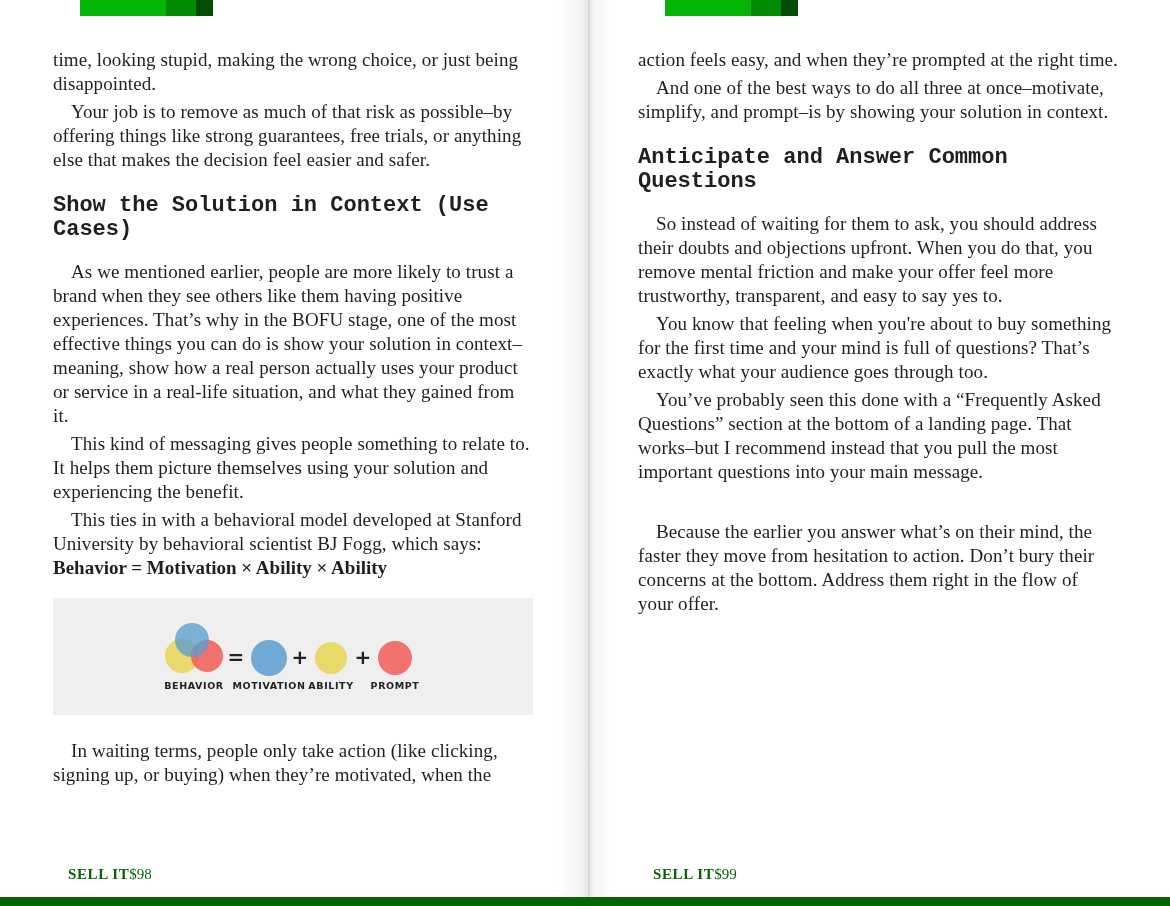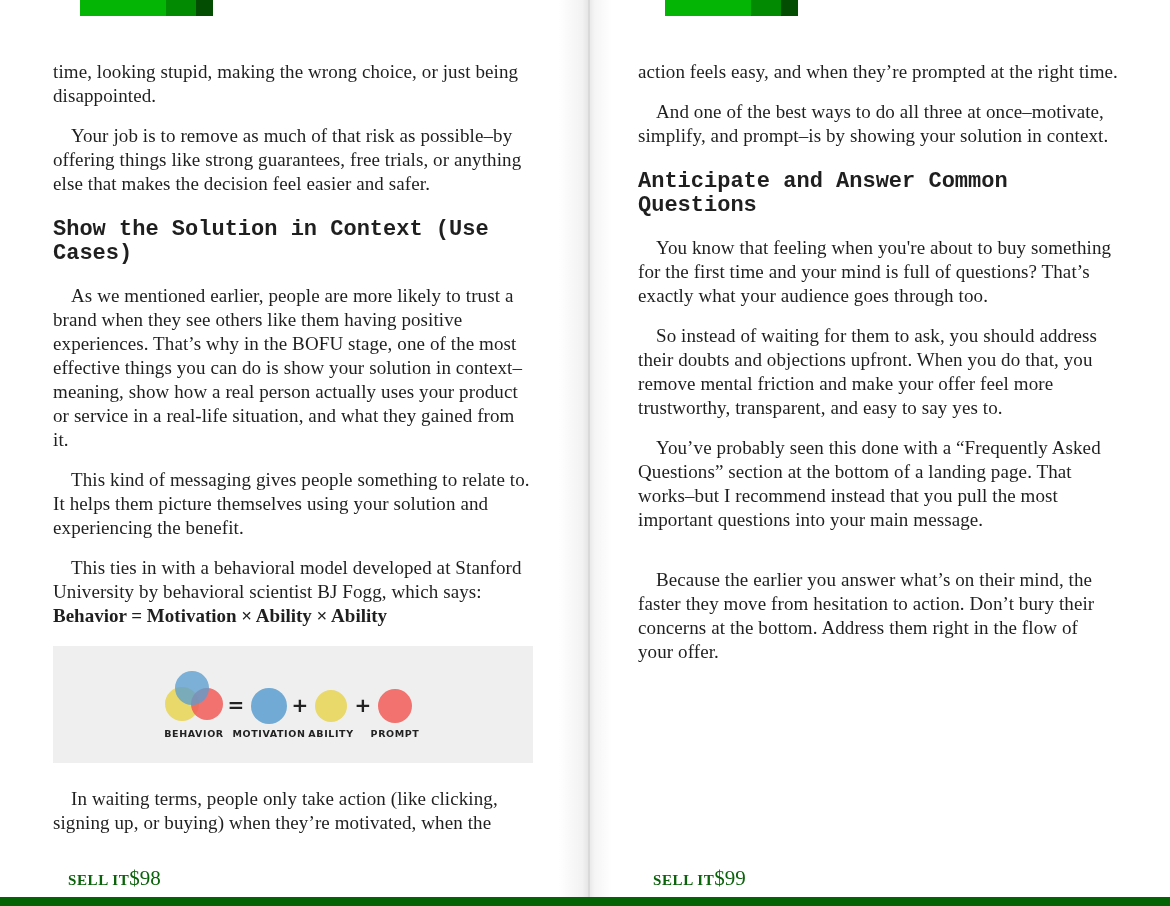--- a/index.html
+++ b/index.html
@@ -13,34 +13,34 @@
   .page-right { left:585px; }
 
   
   .logo-bar { position:absolute; top:0; left:80px; width:133px; height:16px; display:flex; }
   .logo-seg1 { width:65%; height:100%; }
   .logo-seg2 { width:22%; height:100%; }
   .logo-seg3 { width:13%; height:100%; }
 
   .content { position:absolute; left:53px; top:44px; width:480px; }
 
-  p.body-p { font-size:19px; line-height:24px; margin:16px 0; letter-spacing:0.1px; }
+  p.body-p { font-size:19px; line-height:24px; margin:4px 0; letter-spacing:0.1px; }
   p.body-p.indent { text-indent:18px; }
   p.body-p.gap { margin-top:36px; }
   p.body-p b { letter-spacing:0; }
 
   h2.section-h { font-size:22px; line-height:24px; font-weight:bold; margin:22px 0 18px 0;font-family:Liberation Mono, monospace; }
 
   .figure { margin:18px 0 24px 0; width:480px; height:117px; }
   .figure svg { display:block; }
 
   .footer { position:absolute; top:866px; left:68px; right:52px; height:22px;
             display:flex; justify-content:flex-start; align-items:baseline; }
   .footer .book-title { font-size:15px; font-weight:bold; letter-spacing:0.6px; }
-  .footer .page-num { font-size:21px; }
+  .footer .page-num { font-size:15px; }
 
   .gutter { position:absolute; top:0; left:558px; width:54px; height:897px;
             background:linear-gradient(to right,
               rgba(0,0,0,0) 0%, rgba(0,0,0,0.05) 45%, rgba(0,0,0,0.10) 56%,
               rgba(0,0,0,0.04) 68%, rgba(0,0,0,0) 100%); pointer-events:none; }
   .gutter-line { position:absolute; top:0; left:30px; width:2px; height:100%; background:#d9d9d9; }
 
   .bottom-bar { position:absolute; left:0; bottom:0; width:1170px; height:9px; }
 </style>
 </head>
@@ -90,22 +90,22 @@
   <div class="page page-right">
     <div class="logo-bar">
       <div class="logo-seg1" style="background: rgb(5, 181, 5);"></div>
       <div class="logo-seg2" style="background: rgb(2, 138, 2);"></div>
       <div class="logo-seg3" style="background: rgb(2, 77, 2);"></div>
     </div>
     <div class="content">
         <p class="body-p"><span>action feels easy, and when they’re prompted at the right time.</span></p>
         <p class="body-p indent"><span>And one of the best ways to do all three at once–motivate, simplify, and prompt–is by showing your solution in context.</span></p>
         <h2 class="section-h">Anticipate and Answer Common Questions</h2>
+        <p class="body-p indent"><span>So instead of waiting for them to ask, you should address their doubts and objections upfront. When you do that, you remove mental friction and make your offer feel more trustworthy, transparent, and easy to say yes to.</span></p>
         <p class="body-p indent"><span>You know that feeling when you're about to buy something for the first time and your mind is full of questions? That’s exactly what your audience goes through too.</span></p>
-        <p class="body-p indent"><span>So instead of waiting for them to ask, you should address their doubts and objections upfront. When you do that, you remove mental friction and make your offer feel more trustworthy, transparent, and easy to say yes to.</span></p>
         <p class="body-p indent"><span>You’ve probably seen this done with a “Frequently Asked Questions” section at the bottom of a landing page. That works–but I recommend instead that you pull the most important questions into your main message.</span></p>
         <p class="body-p indent gap"><span>Because the earlier you answer what’s on their mind, the faster they move from hesitation to action. Don’t bury their concerns at the bottom. Address them right in the flow of your offer.</span></p>
       </div>
     <div class="footer" style="color: rgb(10, 98, 10);">
       <span class="book-title">SELL IT</span>
       <span class="page-num">$99</span>
     </div>
   </div>
 
   <div class="gutter">

